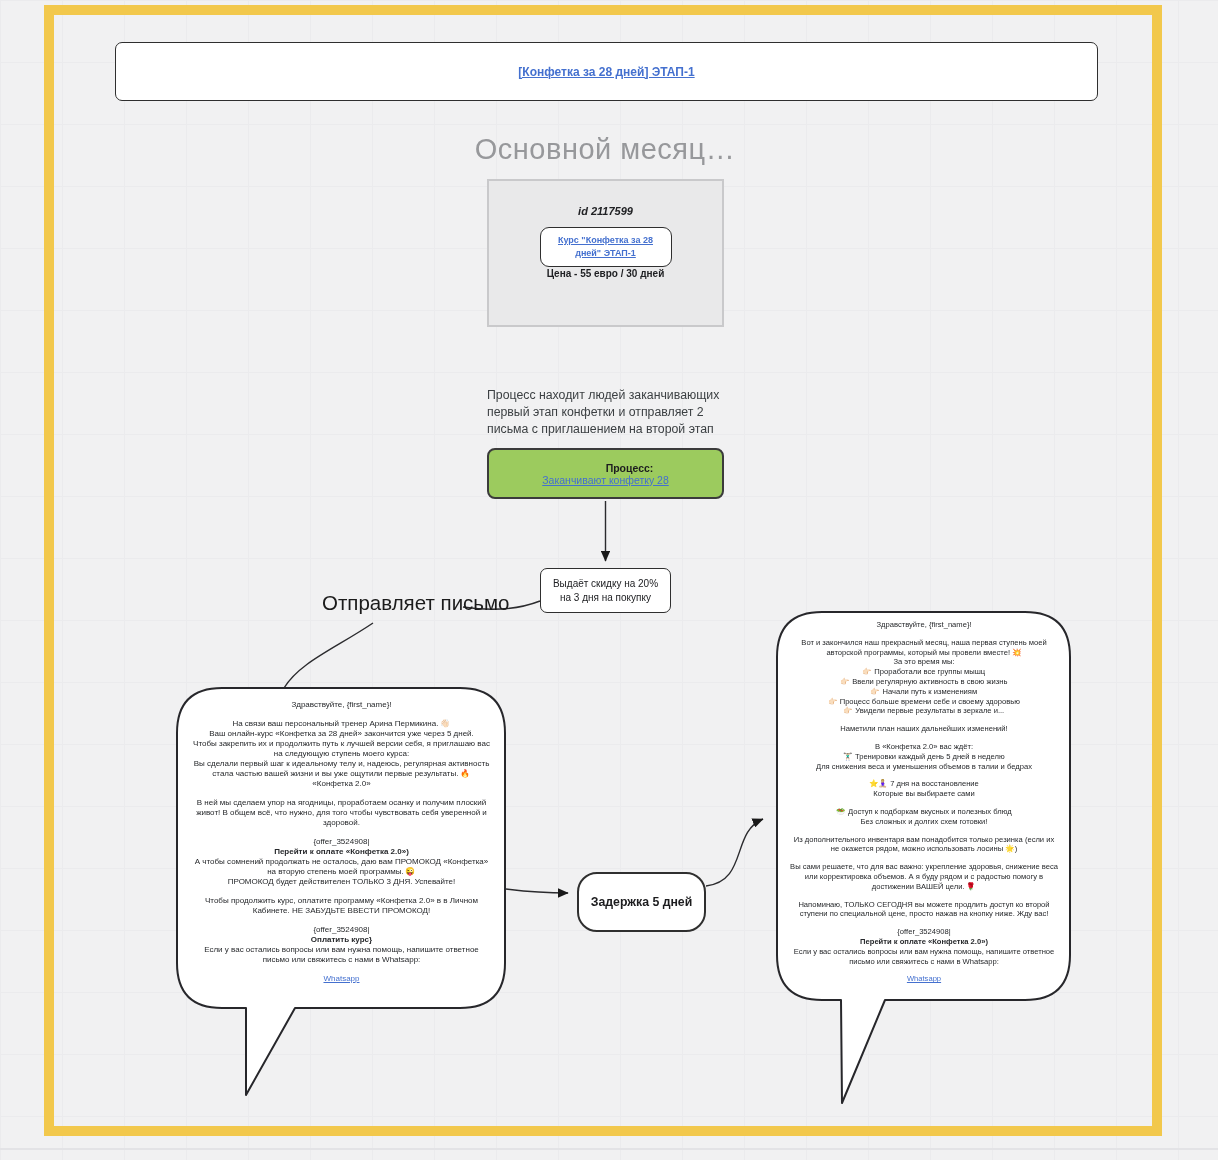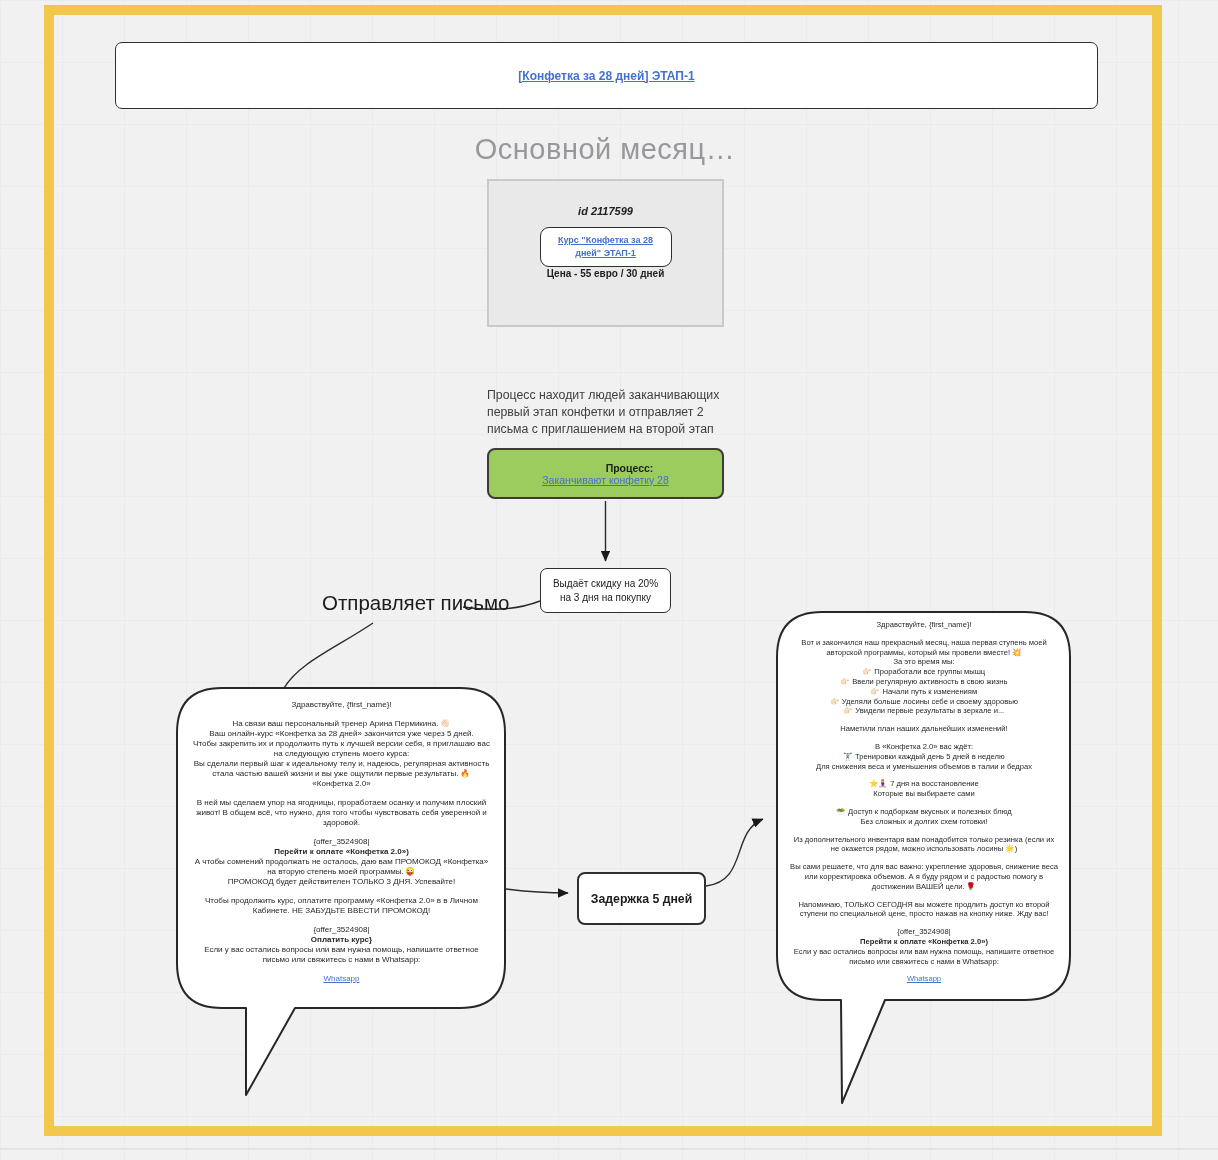--- a/index.html
+++ b/index.html
@@ -19,21 +19,21 @@
   .bottom-grid-line{position:absolute;left:0;top:1148px;width:1218px;height:2px;background:#e3e3e6;}
   .frame{
     position:absolute;left:44px;top:5px;width:1118px;height:1131px;
     border:10px solid #f2c84c;box-sizing:border-box;pointer-events:none;
   }
   .overlay{position:absolute;left:0;top:0;width:1218px;height:1160px;}
   .overlay .bubble{fill:#ffffff;stroke:#27272b;stroke-width:2;stroke-linejoin:round;}
   .overlay .wire{fill:none;stroke:#2b2b2e;stroke-width:1.4;}
 
   .title-box{
-    position:absolute;left:115px;top:42px;width:983px;height:67px;box-sizing:border-box;
+    position:absolute;left:115px;top:42px;width:983px;height:59px;box-sizing:border-box;
     background:#fff;border:1.6px solid #2f2f2f;border-radius:7px;
     display:flex;align-items:center;justify-content:center;
   }
   .blue-link{color:#4470cf;text-decoration:underline;cursor:pointer;}
   .title-box .blue-link{font-size:12px;font-weight:700;}
 
   .heading{
     position:absolute;left:355px;top:133px;width:500px;text-align:center;
     font-size:29px;color:#97989b;letter-spacing:.5px;
   }
@@ -69,22 +69,22 @@
     background:#fff;border:1.6px solid #2f2f2f;border-radius:7px;
     display:flex;flex-direction:column;align-items:center;justify-content:center;
     font-size:10px;line-height:1.38;color:#202124;text-align:center;
   }
 
   .sends-label{
     position:absolute;left:322px;top:591px;font-size:20.5px;color:#1b1b1b;
   }
 
   .delay-box{
-    position:absolute;left:577px;top:872px;width:129px;height:53px;box-sizing:border-box;
-    background:#fff;border:2px solid #2f2f2f;border-radius:8px;
+    position:absolute;left:577px;top:872px;width:129px;height:60px;box-sizing:border-box;
+    background:#fff;border:2px solid #2f2f2f;border-radius:20px;
     display:flex;align-items:center;justify-content:center;
     font-weight:700;font-size:12.3px;color:#1d1d1f;
   }
 
   .bubble-text{position:absolute;text-align:center;color:#26282b;}
   .bubble-text.left{left:191px;top:700px;width:301px;font-size:8px;line-height:10px;}
   .bubble-text.right{left:789px;top:620px;width:270px;font-size:7.6px;line-height:9.8px;}
   .bubble-text .line.b{font-weight:700;}
   .bubble-text .line.link{color:#4470cf;text-decoration:underline;cursor:pointer;}
   .bubble-text.left .line.gap{height:9px;}
@@ -167,21 +167,21 @@
       <div class="line link">Whatsapp</div>
     </div>
   <div class="bubble-text right">
       <div class="line ">Здравствуйте, {first_name}!</div>
       <div class="line gap"></div>
       <div class="line ">Вот и закончился наш прекрасный месяц, наша первая ступень моей авторской программы, который мы провели вместе! 💥</div>
       <div class="line ">За это время мы:</div>
       <div class="line ">👉🏻 Проработали все группы мышц</div>
       <div class="line ">👉🏻 Ввели регулярную активность в свою жизнь</div>
       <div class="line ">👉🏻 Начали путь к изменениям</div>
-      <div class="line ">👉🏻 Уделяли больше лосины себе и своему здоровью</div>
+      <div class="line ">👉🏻 Процесс больше времени себе и своему здоровью</div>
       <div class="line ">👉🏻 Увидели первые результаты в зеркале и...</div>
       <div class="line gap"></div>
       <div class="line ">Наметили план наших дальнейших изменений!</div>
       <div class="line gap"></div>
       <div class="line ">В «Конфетка 2.0»  вас ждёт:</div>
       <div class="line ">🏋🏼‍♂️ Тренировки каждый день 5 дней в неделю</div>
       <div class="line ">Для снижения веса и уменьшения объемов в талии и бедрах</div>
       <div class="line gap"></div>
       <div class="line ">⭐🧘🏼‍♀️  7 дня на восстановление</div>
       <div class="line ">Которые вы выбираете сами</div>

